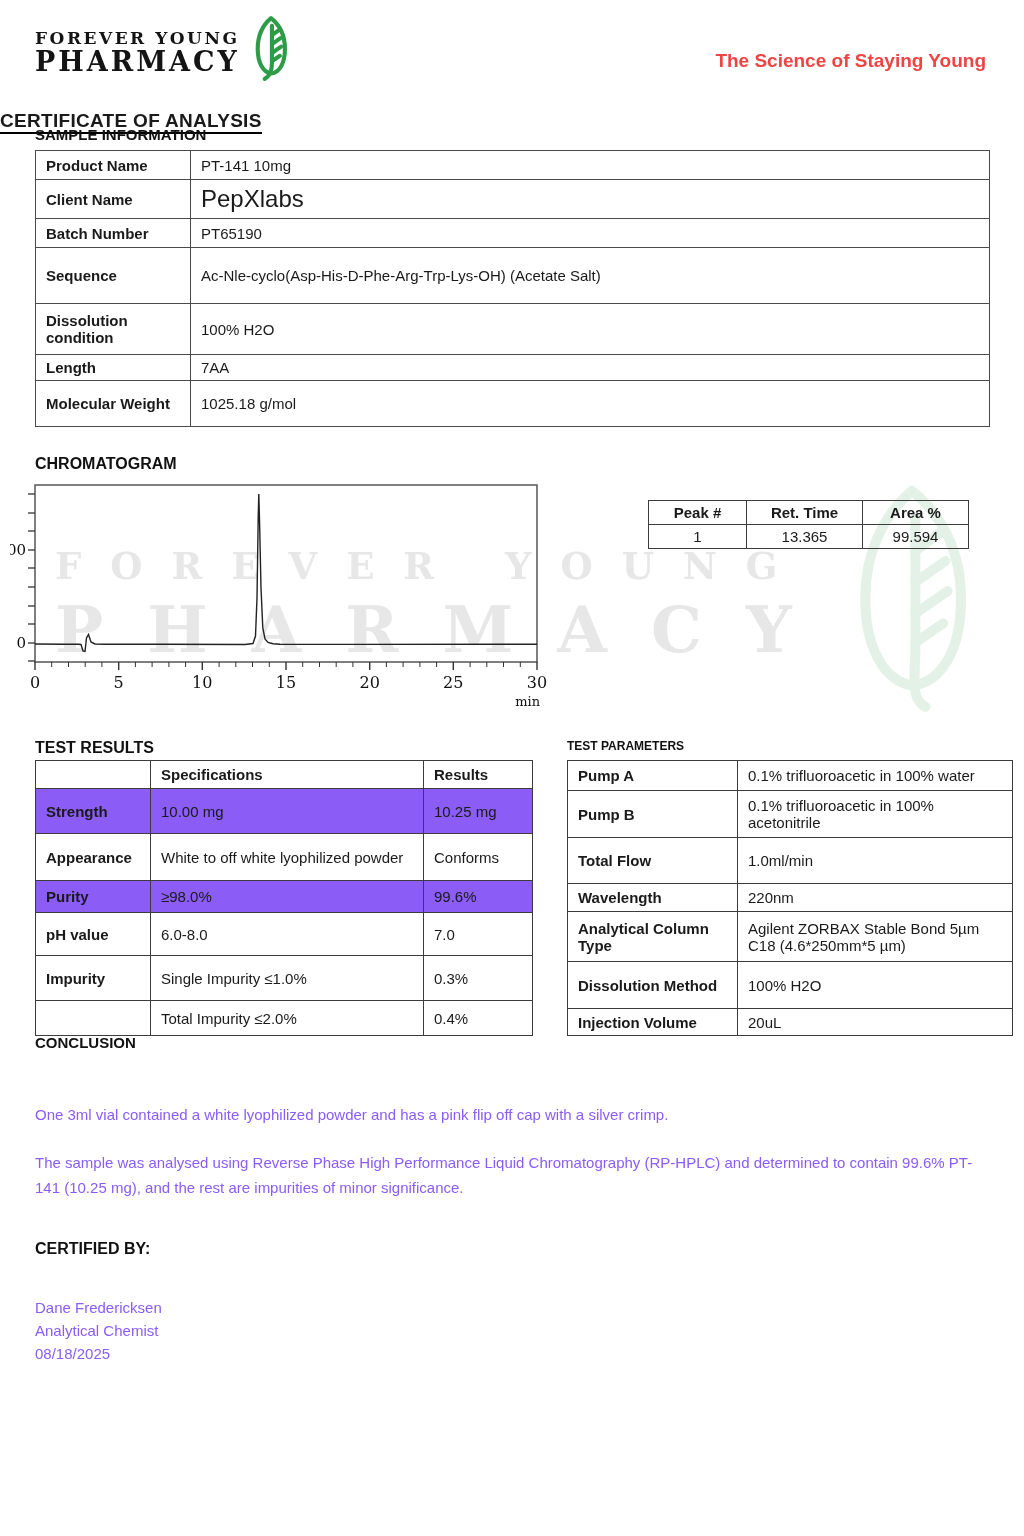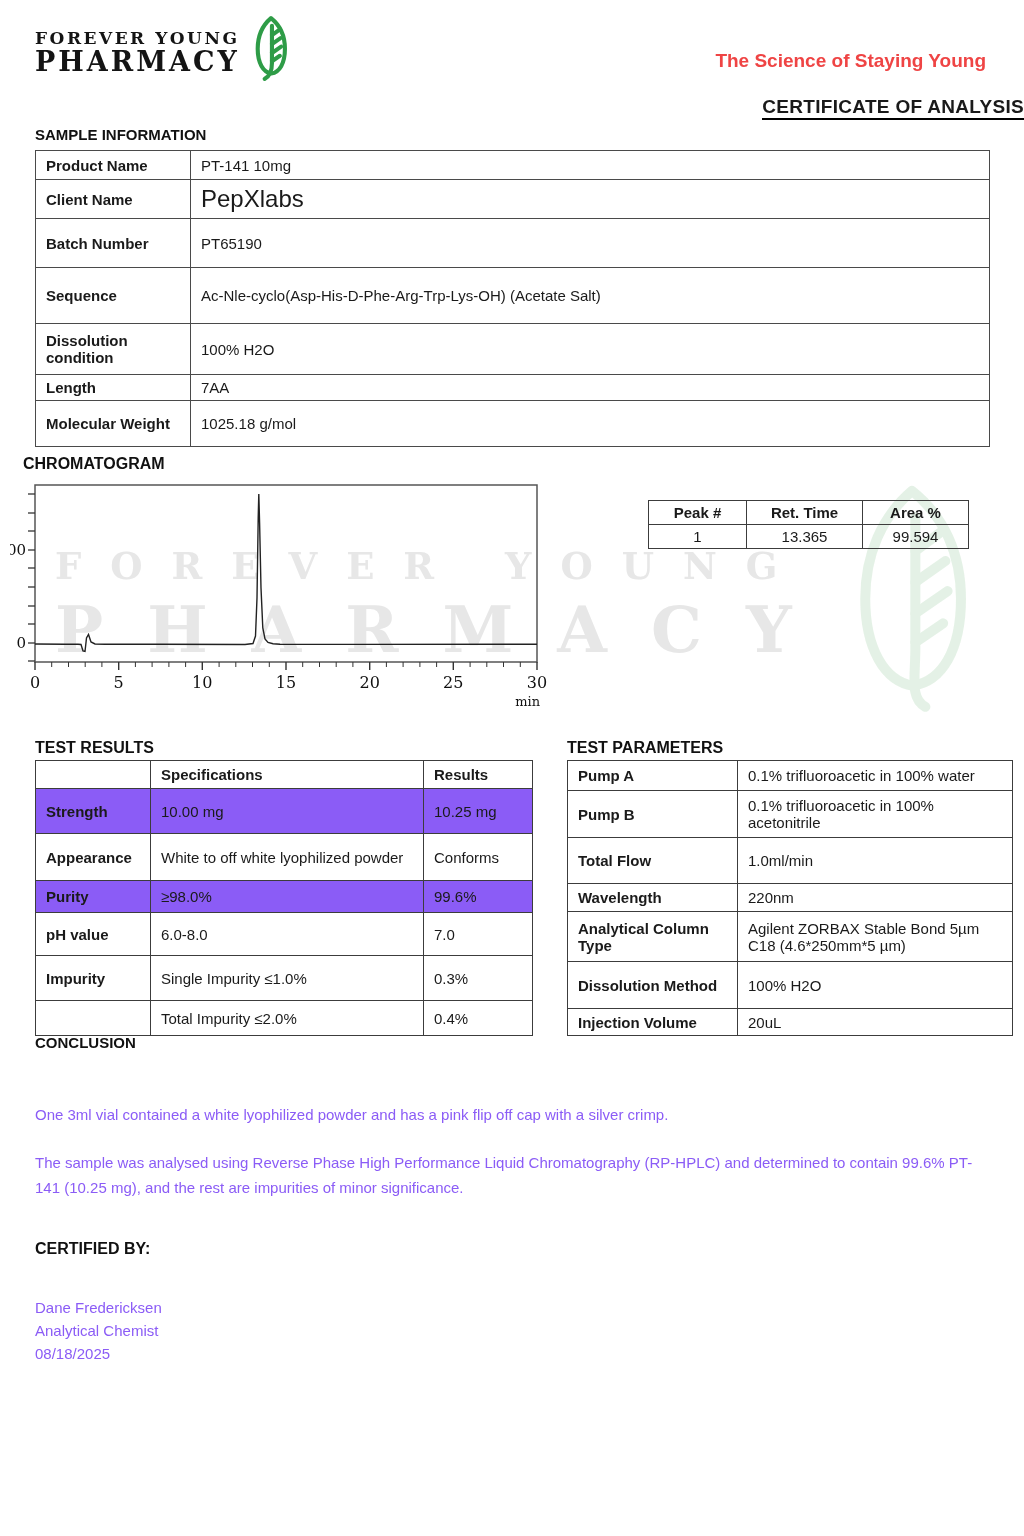--- a/index.html
+++ b/index.html
@@ -8,21 +8,21 @@
     position:relative; width:1024px; height:1536px; background:#ffffff;
     font-family:"Liberation Sans", sans-serif; color:#1a1a1a; overflow:hidden;
   }
   
   .logo { position:absolute; left:35px; top:14px; display:flex; align-items:flex-start; }
   .logo-text { font-family:"DejaVu Serif", serif; font-weight:bold; color:#141414; line-height:1.05; padding-top:16px; }
   .logo-line1 { font-size:17px; letter-spacing:2.5px; }
   .logo-line2 { font-size:27px; letter-spacing:3px; }
   .logo-leaf { margin-left:12px; }
   .tagline { position:absolute; right:38px; top:50px; font-size:19px; font-weight:bold; color:#ef4444; }
-  .doc-title { position:absolute; left:0; top:96px; width:100%; text-align:right; }
+  .doc-title { position:absolute; left:0; top:110px; width:100%; text-align:left; }
   .doc-title span { font-size:19px; font-weight:bold; border-bottom:2.5px solid #000; padding-bottom:1px; letter-spacing:0.3px; }
   
   .sec-head { position:absolute; font-weight:bold; color:#111; }
   
   table { border-collapse:collapse; table-layout:fixed; }
   td, th { border:1.5px solid #3c3c3c; font-size:15px; vertical-align:middle; text-align:left; padding:2px 10px; }
   .lbl { font-weight:bold; }
   
   .sample-table { position:absolute; left:35px; top:150px; width:955px; }
   .sample-table td { border-color:#4a4a4a; }
@@ -77,21 +77,21 @@
       </colgroup>
     <tbody>
         <tr style="height:29px">
       <td class="lbl">Product Name</td>
       <td>PT-141 10mg</td>
     </tr>
     <tr style="height:39px">
       <td class="lbl">Client Name</td>
       <td class="big-val">PepXlabs</td>
     </tr>
-    <tr style="height:49px">
+    <tr style="height:29px">
       <td class="lbl">Batch Number</td>
       <td>PT65190</td>
     </tr>
     <tr style="height:56px">
       <td class="lbl">Sequence</td>
       <td>Ac-Nle-cyclo(Asp-His-D-Phe-Arg-Trp-Lys-OH) (Acetate Salt)</td>
     </tr>
     <tr style="height:51px">
       <td class="lbl">Dissolution condition</td>
       <td>100% H2O</td>
@@ -100,21 +100,21 @@
       <td class="lbl">Length</td>
       <td>7AA</td>
     </tr>
     <tr style="height:46px">
       <td class="lbl">Molecular Weight</td>
       <td>1025.18 g/mol</td>
     </tr>
   </tbody>
     </table>
 
-  <div class="sec-head" style="left:23px; top:455px; font-size:16px;">CHROMATOGRAM</div>
+  <div class="sec-head" style="left:35px; top:455px; font-size:16px;">CHROMATOGRAM</div>
 
   <div class="wm-text">
     <div class="wm-l1">FOREVER YOUNG</div>
     <div class="wm-l2">PHARMACY</div>
   </div>
   <svg class="wm-leaf" width="200" height="256" viewBox="0 0 120 230" opacity="0.55">
     <g fill="none" stroke="#cfe7d2" stroke-width="9" stroke-linecap="round" stroke-linejoin="round">
       <path d="M60,8 C89,31 104,65 104,105 C104,151 87,179 61,183 C35,179 18,149 18,105 C18,65 33,31 60,8 Z"></path>
       <path d="M63,32 L63,150 C63,176 58,194 72,202"></path>
       <path d="M63,62 L86,45"></path>
@@ -253,21 +253,21 @@
       <td>0.3%</td>
     </tr>
     <tr style="height:35px">
       <td></td>
       <td>Total Impurity ≤2.0%</td>
       <td>0.4%</td>
     </tr>
   </tbody>
     </table>
 
-  <div class="sec-head" style="left:567px; top:739px; font-size:16px;">TEST PARAMETERS</div>
+  <div class="sec-head" style="left:567px; top:739px; font-size:12px;">TEST PARAMETERS</div>
   <table class="params-table">
     <colgroup>
         <col style="width:170px">
         <col style="width:275px">
       </colgroup>
     <tbody>
         <tr style="height:30px">
       <td class="lbl">Pump A</td>
       <td>0.1% trifluoroacetic in 100% water</td>
     </tr>

